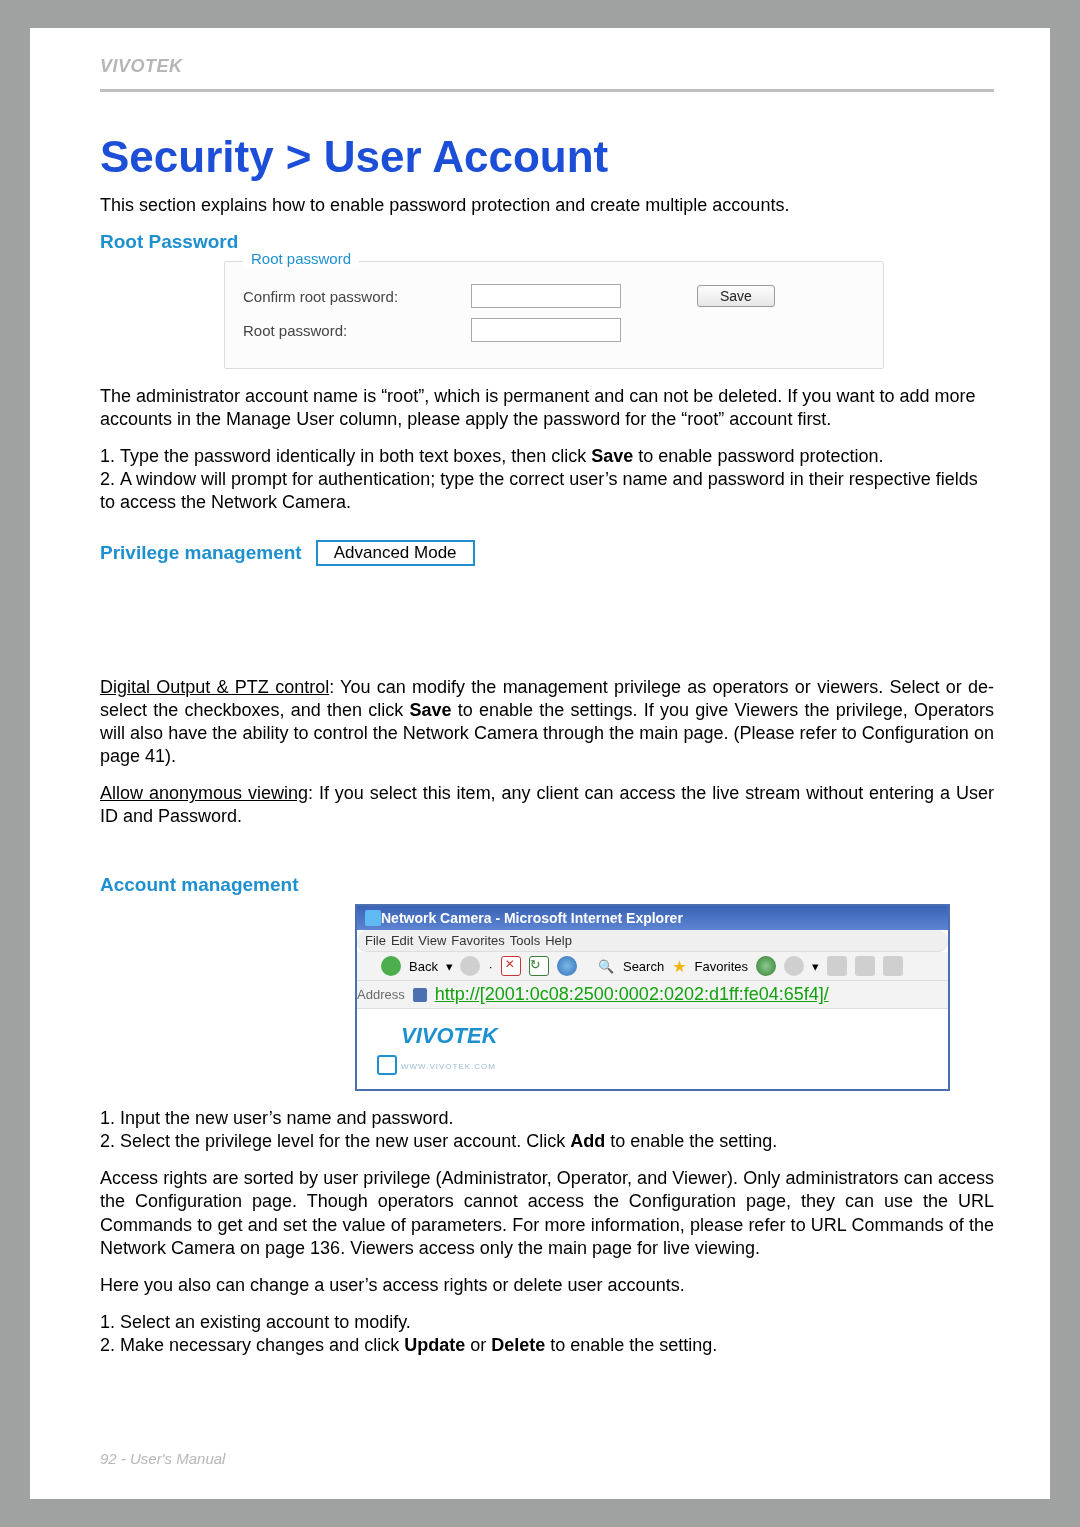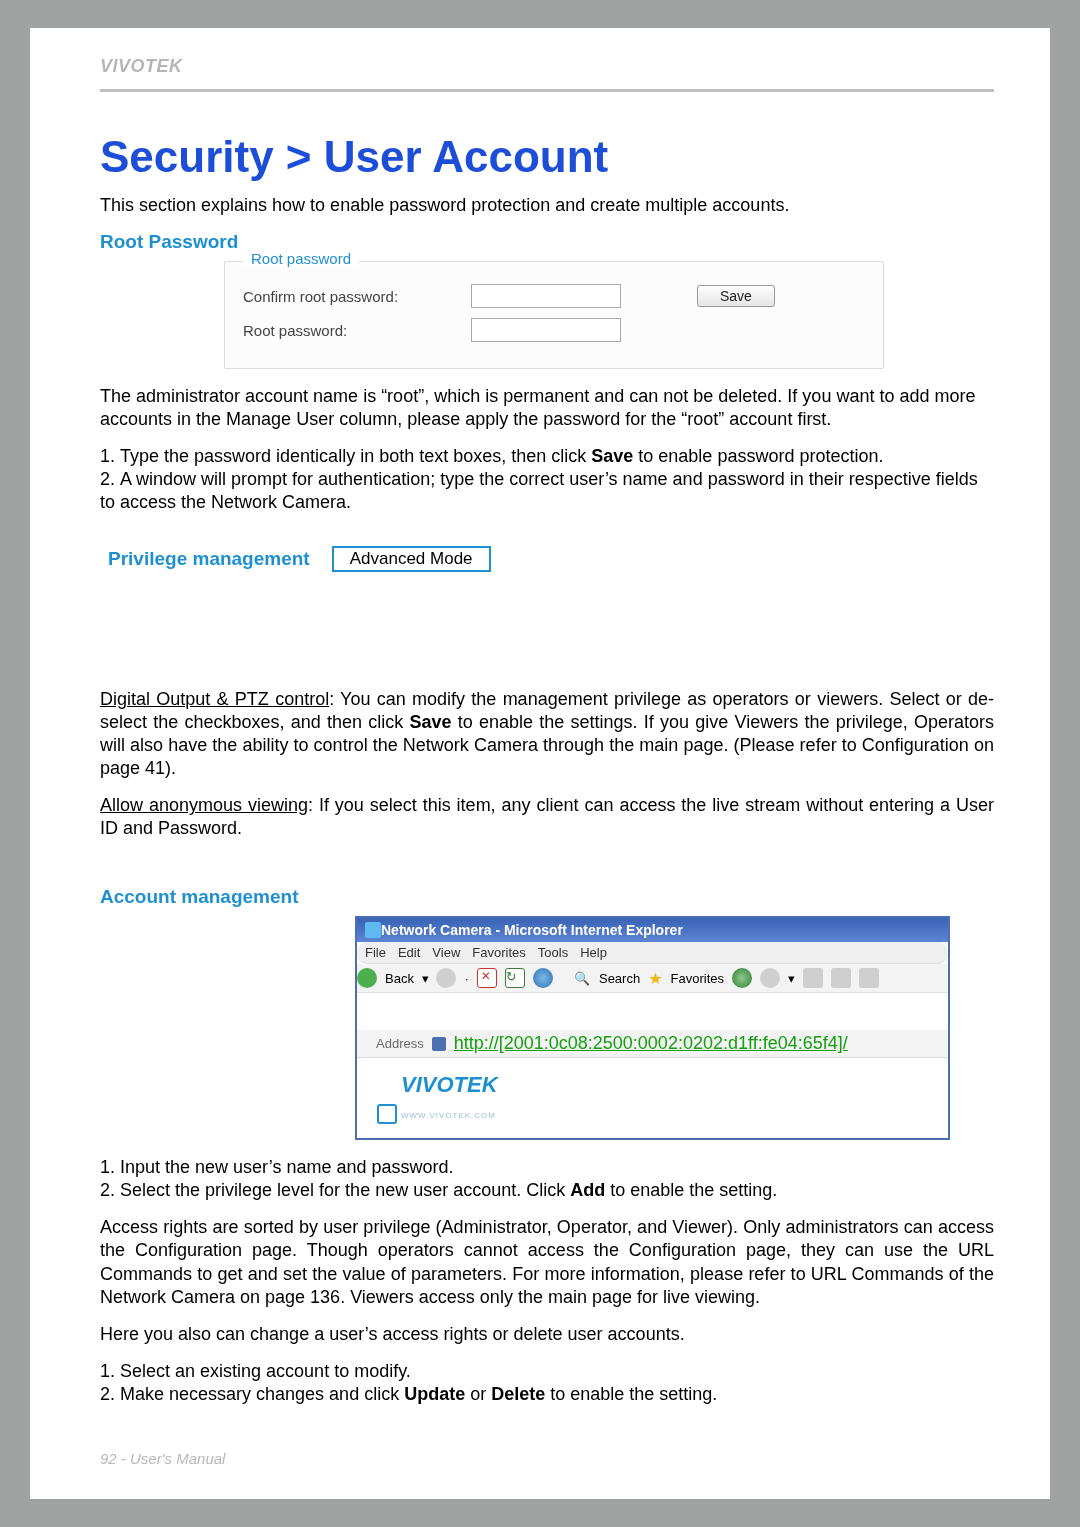--- a/index.html
+++ b/index.html
@@ -109,43 +109,43 @@
       font-weight:bold;
       padding:4px 8px;
       display:flex; align-items:center; 
     }
     .ie-title .e-icon {
       width:16px;height:16px;background:#5fb9f2;border-radius:2px;
       display:inline-block;
     }
     .ie-menu {
       background:#efefef; padding:3px 8px;
-      display:flex; gap:12px; color:#333;
+      display:flex; gap:5px; color:#333;
       border-bottom:1px solid #ddd;
       border-radius:10px;
     }
     .ie-toolbar {
-      background:#f3f3f3; padding:4px 0;
+      background:#f3f3f3; padding:4px 24px;
       display:flex; gap:8px; align-items:center;
       border-bottom:1px solid #ddd;
     }
     .tb-icn{width:20px;height:20px;border-radius:50%;display:inline-block;}
     .tb-green{background:#4cae4c;}
     .tb-grey{background:#cfcfcf;}
     .tb-sq{border-radius:3px;}
     .tb-red{background:#fff;border:1px solid #c33;position:relative;}
     .tb-red::after{content:"✕";color:#c33;font-size:12px;position:absolute;left:3px;top:0;}
     .tb-refresh{background:#fff;border:1px solid #3a7d3a;color:#3a7d3a;}
     .tb-home{background:radial-gradient(#7db7e8,#2e6fb5);}
     .tb-star{color:#f4b400;font-size:16px;}
     .tb-media{background:radial-gradient(#8fc98f,#2d7d2d);}
     .ie-addr {
-      background:#f3f3f3; padding:3px 19px;
+      background:#f3f3f3; padding:3px 0;
       display:flex; gap:8px; align-items:center;
-      border-bottom:1px solid #ddd; color:#6a6a6a;margin-top:37px;
+      border-bottom:1px solid #ddd; color:#6a6a6a;
     }
     .ie-addr .url { color:#13a10e; font-size:18px;text-decoration:underline; }
     .ie-body { padding:14px 20px; }
     .viv-logo {
       color:#1e90cf; font-weight:bold; font-style:italic;
       font-size:22px;
       display:flex; align-items:flex-end; gap:4px;
     }
     .viv-logo .mark{
       width:20px;height:20px;border:2px solid #1e90cf;border-radius:3px;
@@ -187,21 +187,21 @@
     </div>
   </div>
 
   <p class="para">The administrator account name is “root”, which is permanent and can not be deleted. If you want to add more accounts in the Manage User column, please apply the password for the “root” account first.</p>
   <ol class="custom">
     <li><span class="num">1.</span><span>Type the password identically in both text boxes, then click </span><b>Save</b><span> to enable password protection.</span></li>
     <li><span class="num">2.</span><span>A window will prompt for authentication; type the correct user’s name and password in their respective fields to access the Network Camera.</span></li>
   </ol>
 
   <div class="priv-row">
-    <h2 class="section" style="margin:8px">Privilege management</h2>
+    <h2 class="section" style="margin:0">Privilege management</h2>
     <span class="adv-badge">Advanced Mode</span>
   </div>
 
   <p class="para justify">
     <span class="underline">Digital Output &amp; PTZ control</span><span>: You can modify the management privilege as operators or viewers. Select or de-select the checkboxes, and then click </span><b>Save</b><span> to enable the settings. If you give Viewers the privilege, Operators will also have the ability to control the Network Camera through the main page. (Please refer to Configuration on page 41).</span>
   </p>
 
   <p class="para justify">
     <span class="underline">Allow anonymous viewing</span><span>: If you select this item, any client can access the live stream without entering a User ID and Password.</span>
   </p>

